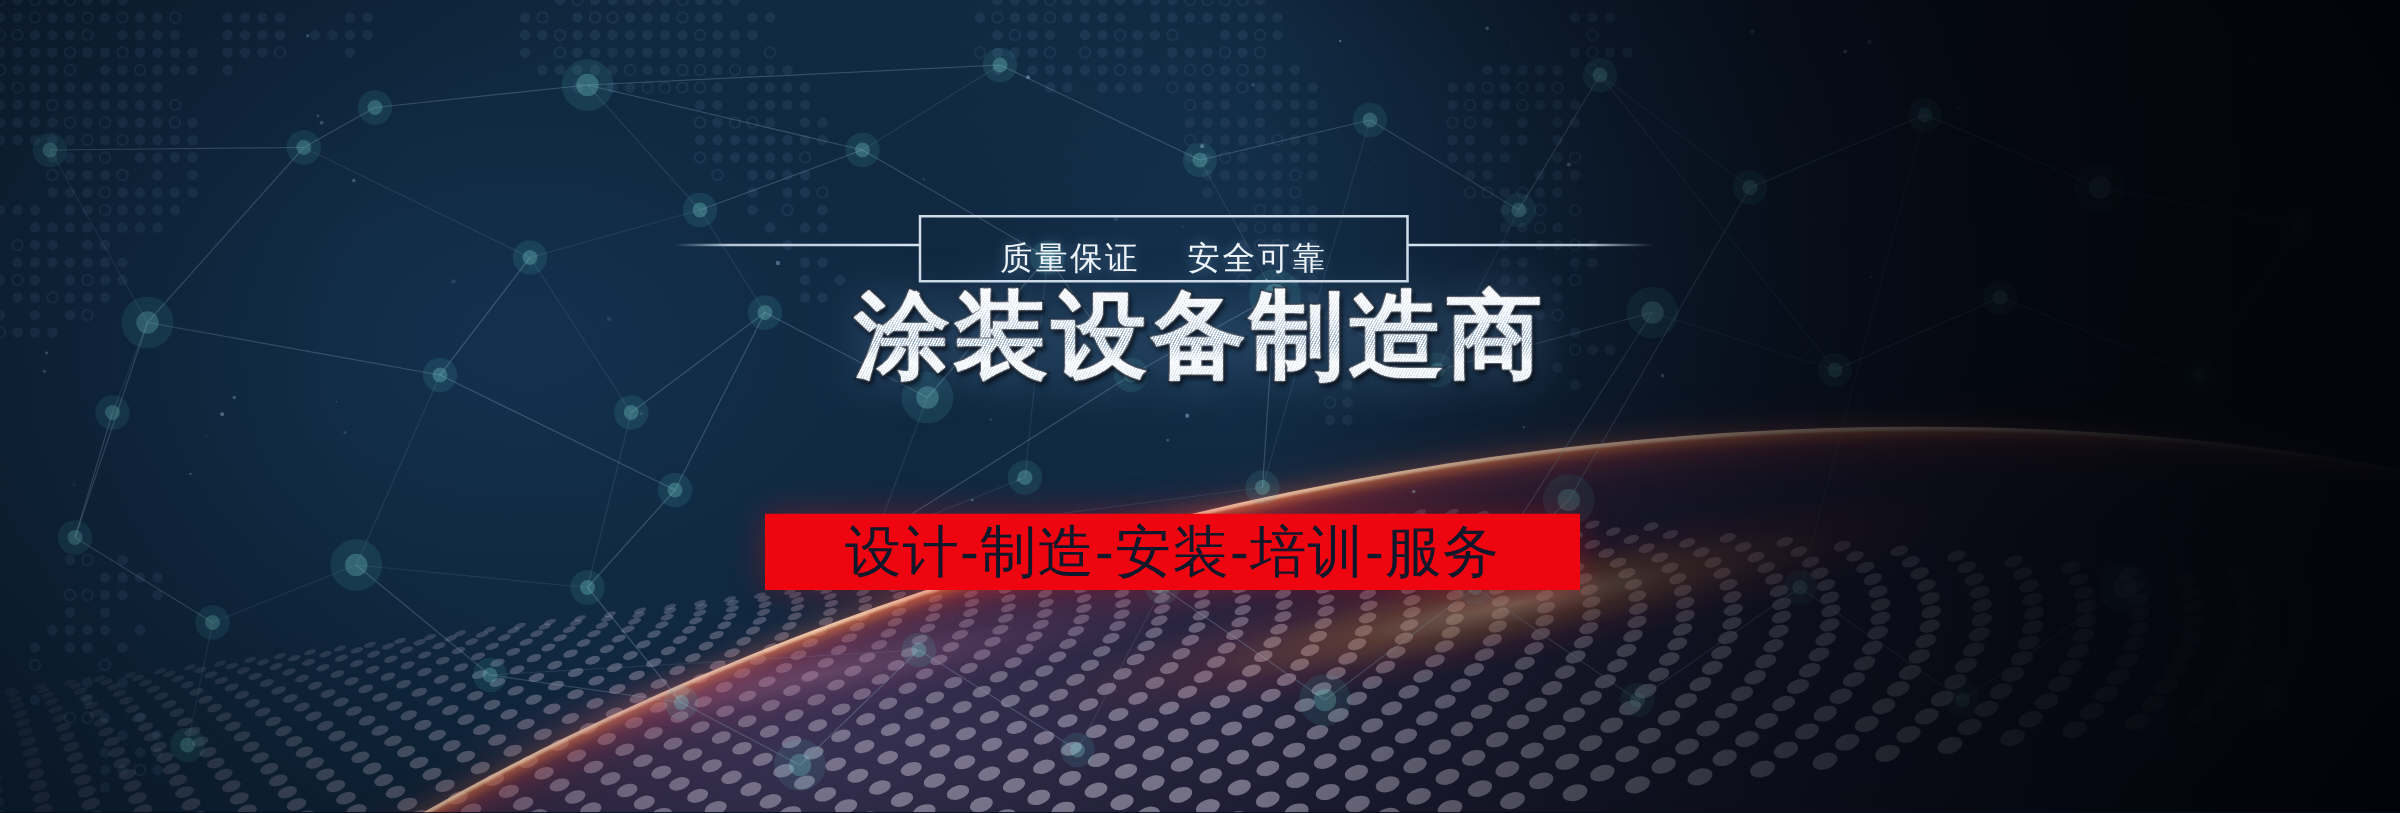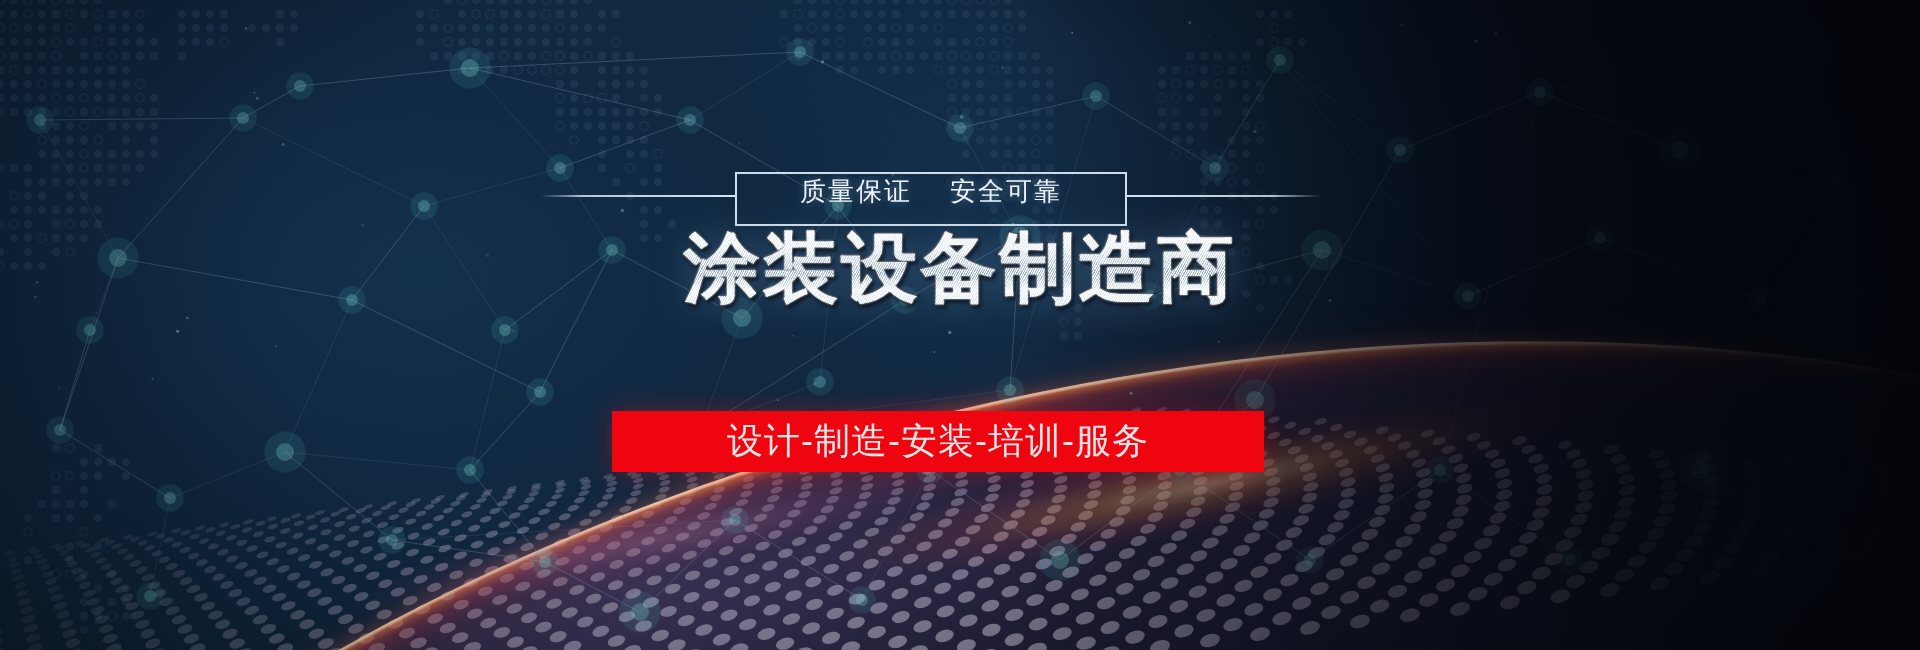--- a/index.html
+++ b/index.html
@@ -106,21 +106,21 @@
   }
   .rule.left  { left:540px;  width:196px; }
   .rule.right { left:1126px; width:196px;
     background:linear-gradient(90deg, rgba(225,238,250,.95) 0%, rgba(210,225,240,.85) 74%, rgba(210,225,240,0) 100%); }
 
   .tagbox {
     position:absolute;
     left:735px; top:172px;
     width:392px; height:54px;
     border:2px solid #cfdce9;
-    display:flex; align-items:flex-start; justify-content:center;
+    display:flex; align-items:flex-end; justify-content:center;
     gap:38px;
   }
   .tagbox span {
     color:#eef4fa;
     font-size:26px;
     letter-spacing:2px;
     text-shadow:0 0 10px rgba(160,200,240,.45);
     white-space:nowrap;
   }
 
@@ -161,22 +161,22 @@
   
   .redbar {
     position:absolute;
     left:612px; top:411px;
     width:652px; height:61px;
     background:#ef0510;
     display:flex; align-items:center; justify-content:center;
     box-shadow:0 0 26px rgba(230,20,30,.35);
   }
   .redbar span {
-    color:#e5e5e5;
-    font-size:36px;
+    color:#0f172a;
+    font-size:45px;
     letter-spacing:1px;
     white-space:nowrap;
     font-weight:500;
   }
 
   
   .stars { position:absolute; inset:0; }
   .stars circle { fill:#bfe6ff; }
 </style>
 </head>

